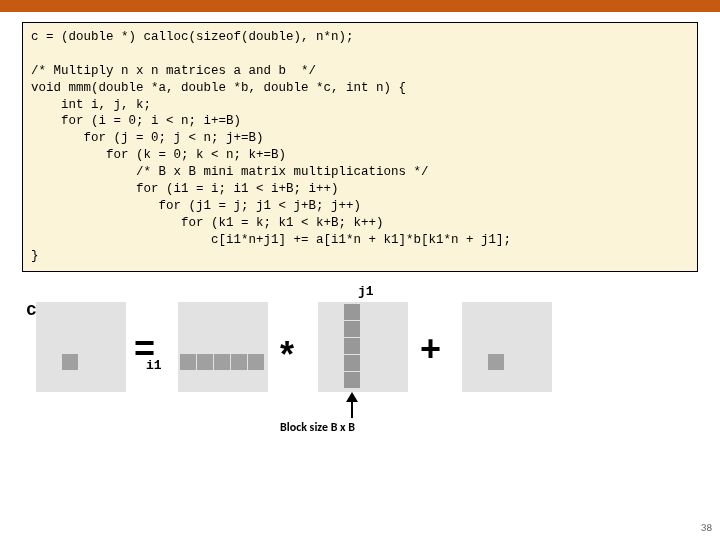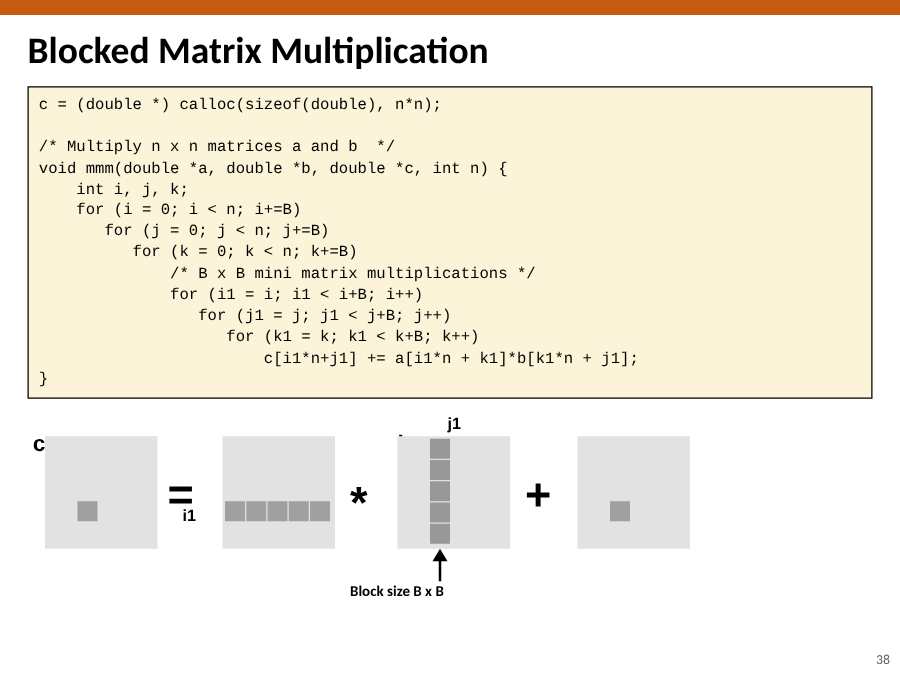--- a/index.html
+++ b/index.html
@@ -63,21 +63,21 @@
       height: 16px;
       background: #a0a0a0;
     }
     .cellb {
       position: absolute;
       width: 16px;
       height: 16px;
       background: #989898;
     }
     .idx {
-      font-family: Liberation Sans, sans-serif;
+      font-family: Liberation Mono, monospace;
       font-size: 13px;
       font-weight: bold;
       position: absolute;
     }
     .arrow {
       position: absolute;
     }
     .caption {
       position: absolute;
       font-family: Calibri, Arial, sans-serif;
@@ -92,21 +92,20 @@
       font-size: 11px;
       color: #666;
     }
   </style>
 </head>
 <body>
 
 <div class="top-stripe"></div>
 
 <div class="content">
-  <h1 class="title">Blocked Matrix Multiplication</h1>
 
   <pre class="code-block">c = (double *) calloc(sizeof(double), n*n);
 
 /* Multiply n x n matrices a and b  */
 void mmm(double *a, double *b, double *c, int n) {
     int i, j, k;
     for (i = 0; i &lt; n; i+=B)
        for (j = 0; j &lt; n; j+=B)
           for (k = 0; k &lt; n; k+=B)
               /* B x B mini matrix multiplications */

